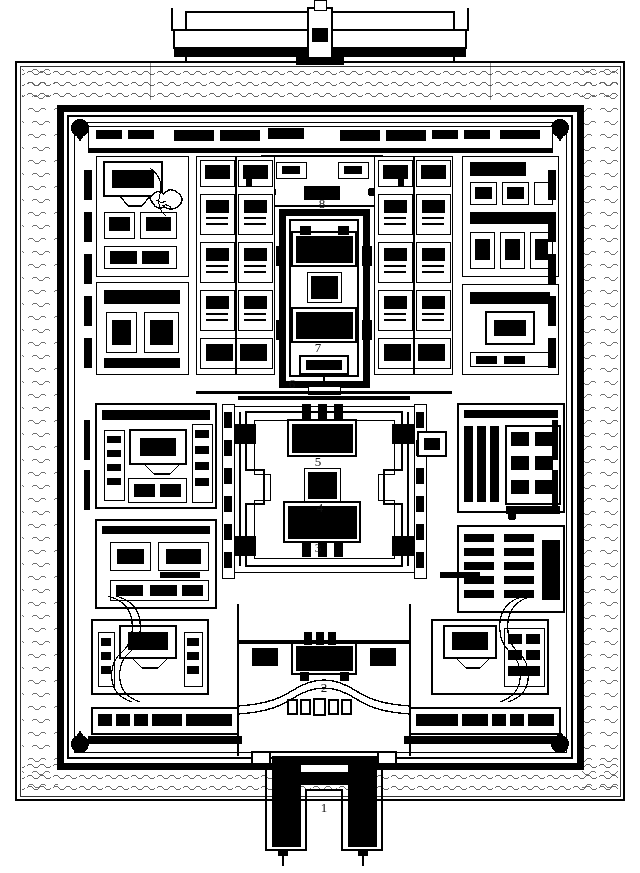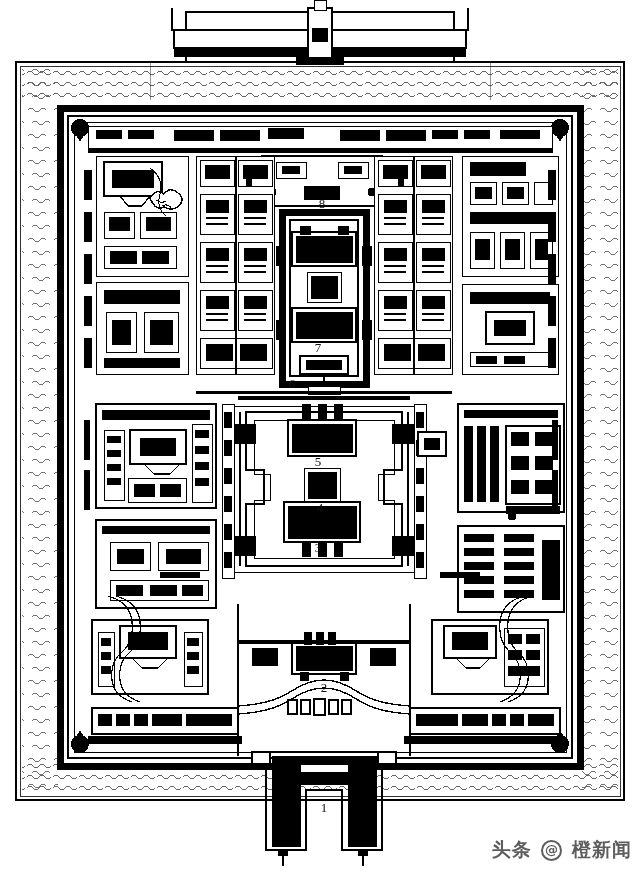--- a/index.html
+++ b/index.html
@@ -552,19 +552,14 @@
       <text x="324" y="692">2</text>
       <text x="318" y="552">3</text>
       <text x="320" y="512">4</text>
       <text x="318" y="466">5</text>
       <text x="292" y="388">6</text>
       <text x="318" y="352">7</text>
       <text x="322" y="208">8</text>
     </g>
   </svg>
 
-  <div class="wm">
-    <span>头条</span>
-    <span class="at">@</span>
-    <span>橙新闻</span>
-  </div>
 
 </div>
 
 </body></html>

